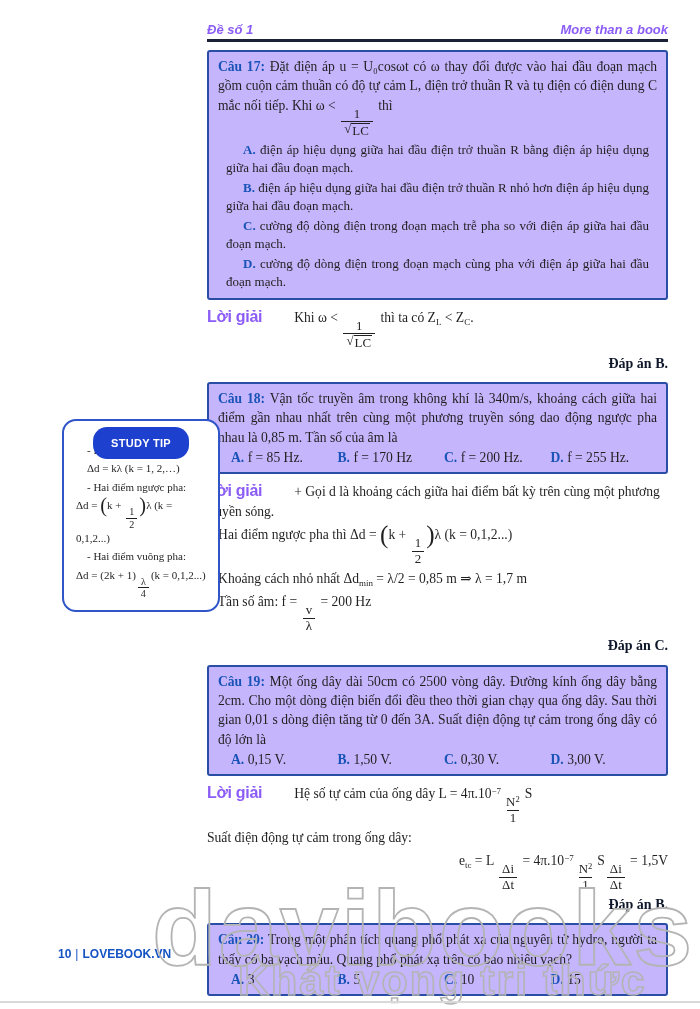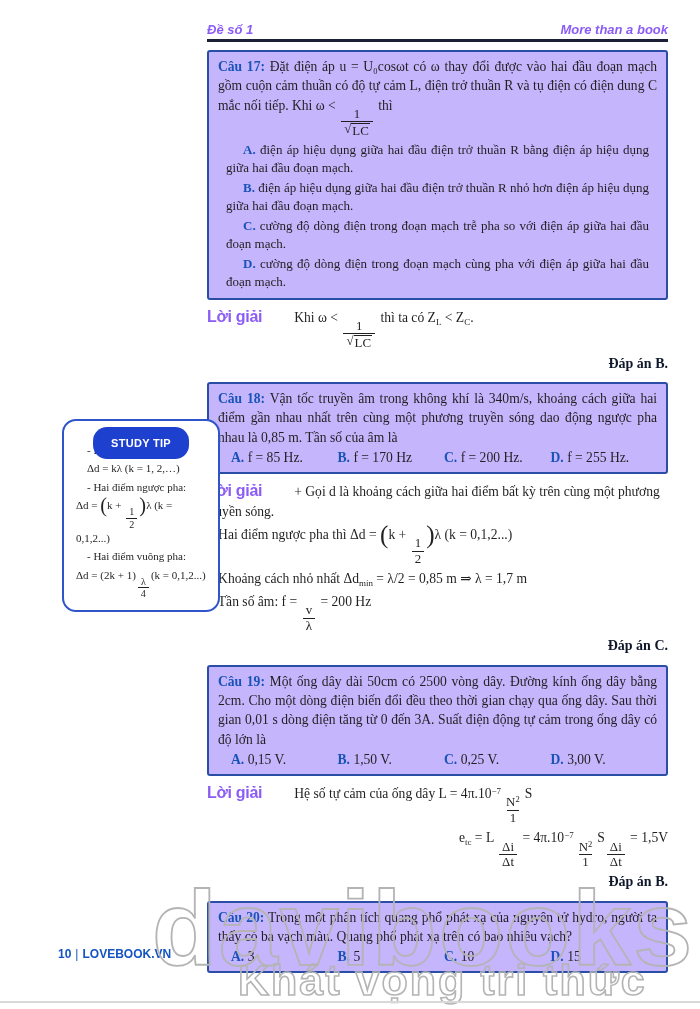--- a/index.html
+++ b/index.html
@@ -112,30 +112,31 @@
             <span class="fd">λ</span>
           </span><span> = 200 Hz</span></p>
       <p class="ans">Đáp án C.</p>
     </div>
 
     <div class="qbox">
       <p class="qtext"><b class="qlabel">Câu 19:</b> <span>Một ống dây dài 50cm có 2500 vòng dây. Đường kính ống dây bằng 2cm. Cho một dòng điện biến đổi đều theo thời gian chạy qua ống dây. Sau thời gian 0,01 s dòng điện tăng từ 0 đến 3A. Suất điện động tự cảm trong ống dây có độ lớn là</span></p>
       <div class="optrow">
         <span class="o"><b class="okey">A.</b> <span>0,15 V.</span></span>
         <span class="o"><b class="okey">B.</b> <span>1,50 V.</span></span>
-        <span class="o"><b class="okey">C.</b> <span>0,25 V.</span></span>
+        <span class="o"><b class="okey">C.</b> <span>0,30 V.</span></span>
         <span class="o"><b class="okey">D.</b> <span>3,00 V.</span></span>
       </div>
     </div>
 
     <div class="sol">
       <p><span class="lg">Lời giải</span><span>Hệ số tự cảm của ống dây  L = 4π.10</span><sup>−7</sup><span class="frac">
             <span class="fn"><span>N</span><sup>2</sup></span>
             <span class="fd">1</span>
           </span><span>S</span></p>
+      <p><span>Suất điện động tự cảm trong ống dây:</span></p>
       <p class="eqcenter"><span>e</span><sub>tc</sub><span> = L </span><span class="frac">
             <span class="fn">Δi</span>
             <span class="fd">Δt</span>
           </span><span> = 4π.10</span><sup>−7</sup><span class="frac">
             <span class="fn"><span>N</span><sup>2</sup></span>
             <span class="fd">1</span>
           </span><span>S</span><span class="frac">
             <span class="fn">Δi</span>
             <span class="fd">Δt</span>
           </span><span> = 1,5V</span></p>

